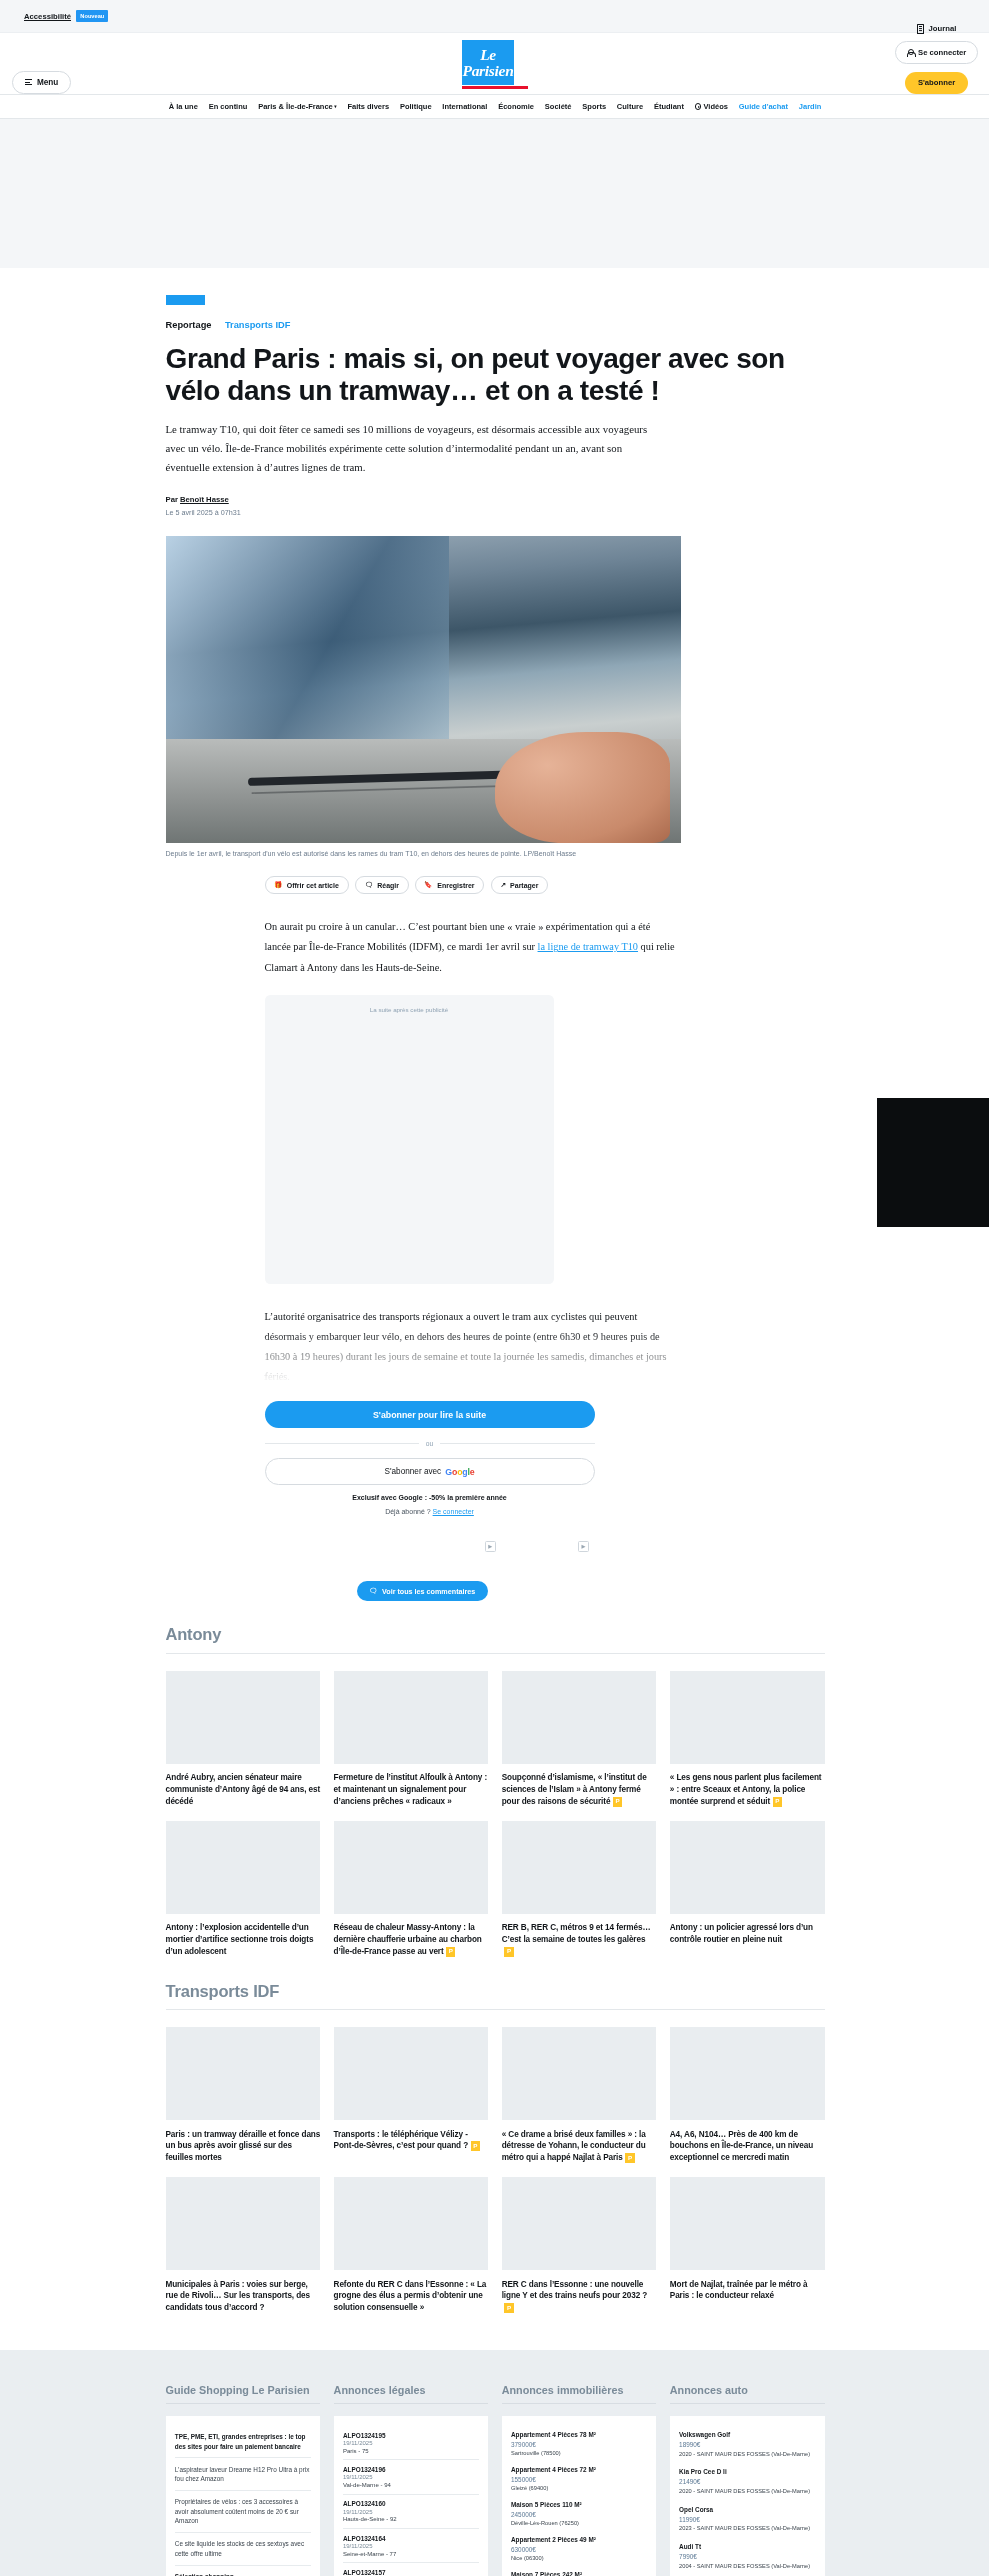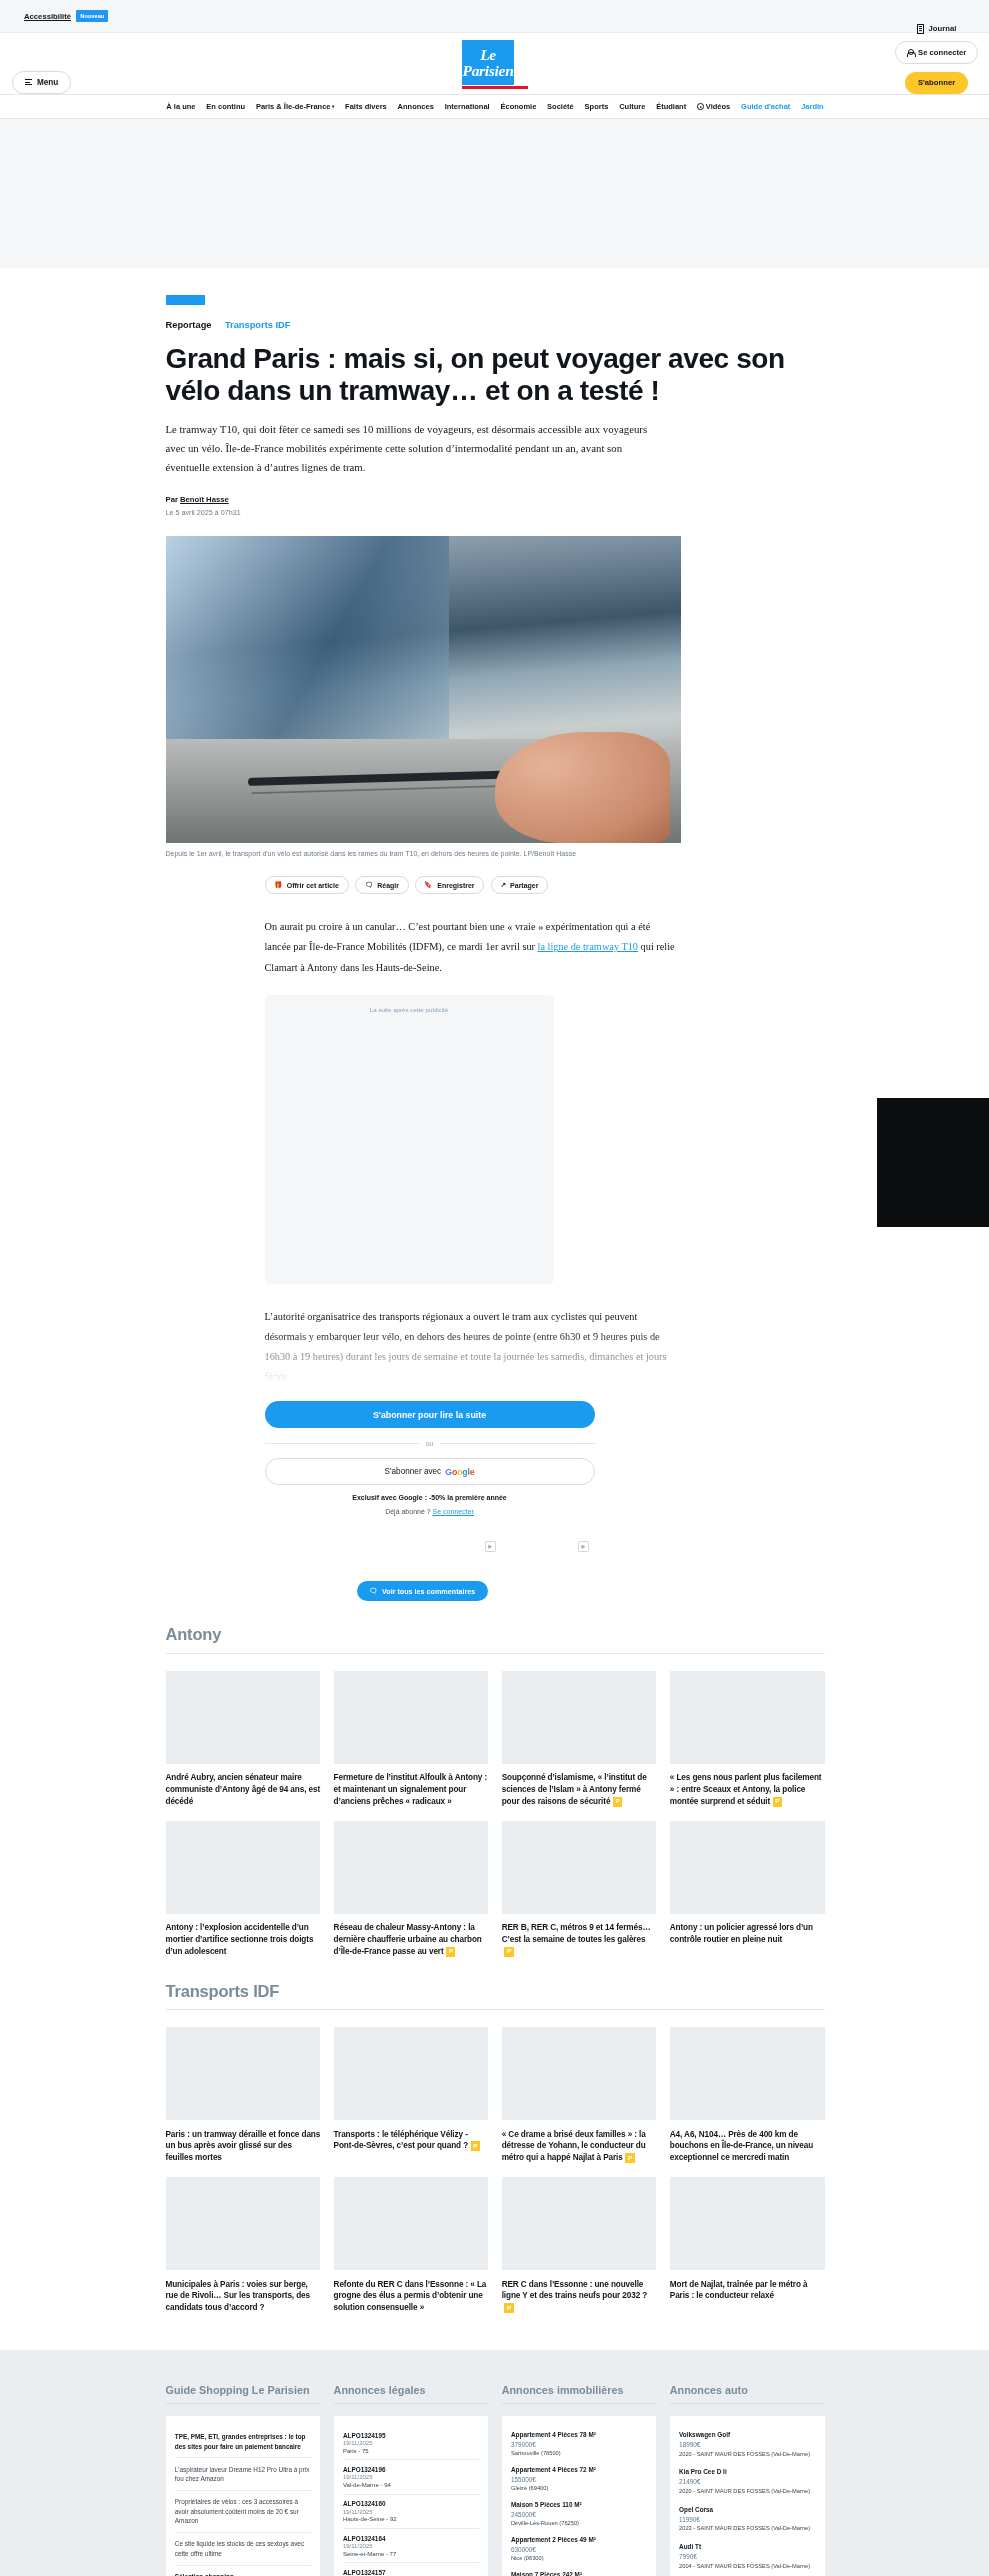--- a/index.html
+++ b/index.html
@@ -273,21 +273,21 @@
     </button>
     <button class="sub-btn">S'abonner</button>
   </div>
 </header>
 
 <nav class="navbar" id="navbar">
     <span class="nav-item"><span>À la une</span></span>
     <span class="nav-item"><span>En continu</span></span>
     <span class="nav-item"><span>Paris &amp; Île-de-France</span><span class="chev">▾</span></span>
     <span class="nav-item"><span>Faits divers</span></span>
-    <span class="nav-item"><span>Annonces</span></span>
+    <span class="nav-item"><span>Politique</span></span>
     <span class="nav-item"><span>International</span></span>
     <span class="nav-item"><span>Économie</span></span>
     <span class="nav-item"><span>Société</span></span>
     <span class="nav-item"><span>Sports</span></span>
     <span class="nav-item"><span>Culture</span></span>
     <span class="nav-item"><span>Étudiant</span></span>
     <span class="nav-item"><span class="play-ic"></span><span>Vidéos</span></span>
     <span class="nav-item accent"><span>Guide d'achat</span></span>
     <span class="nav-item accent"><span>Jardin</span></span>
   </nav>

